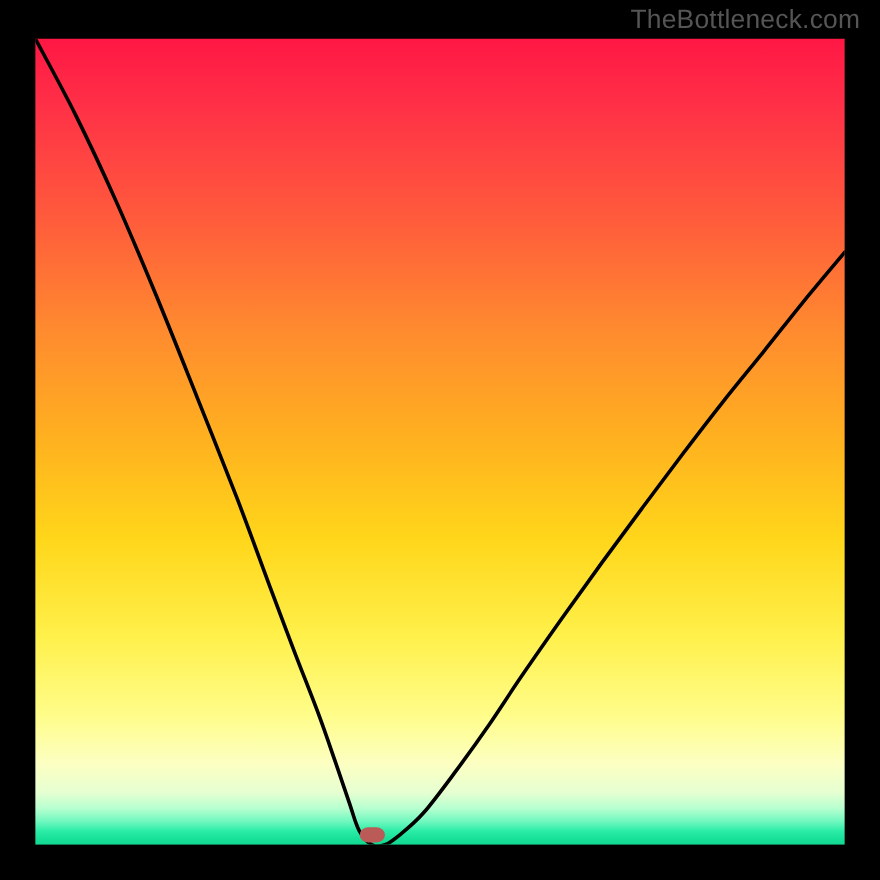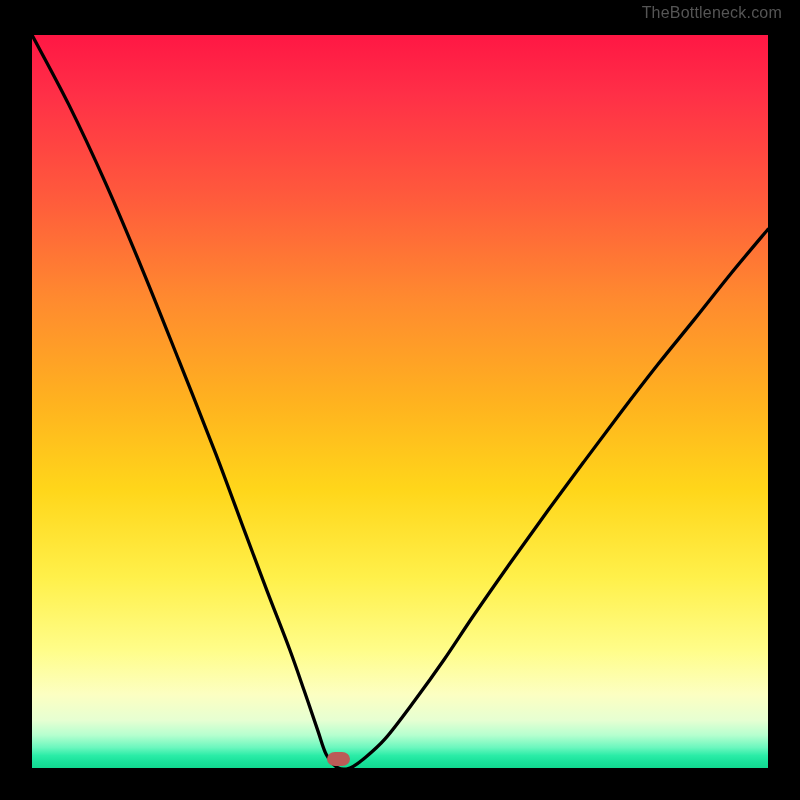--- a/index.html
+++ b/index.html
@@ -15,21 +15,21 @@
     position: relative;
     width: 800px;
     height: 800px;
     background: #000;
   }
   .watermark {
     position: absolute;
     top: 4px;
     right: 18px;
     color: #555;
-    font-size: 16px;
+    font-size: 24px;
     font-weight: 500;
     font-family: Arial, Helvetica, sans-serif;
     letter-spacing: 0.2px;
     user-select: none;
   }
   .plot {
     position: absolute;
     left: 32px;
     top: 35px;
     width: 736px;

